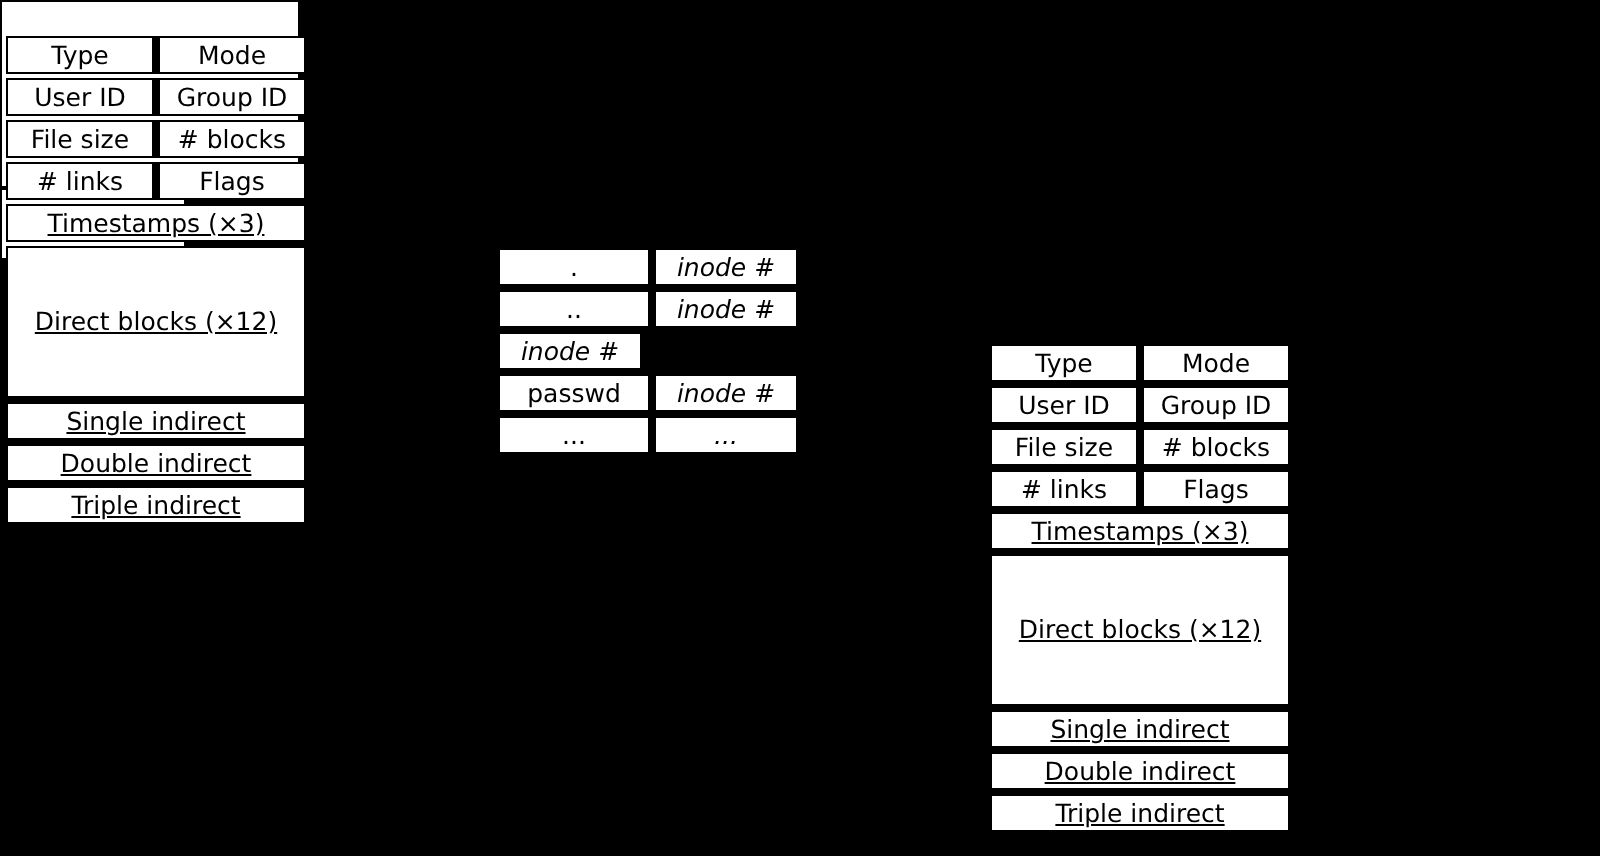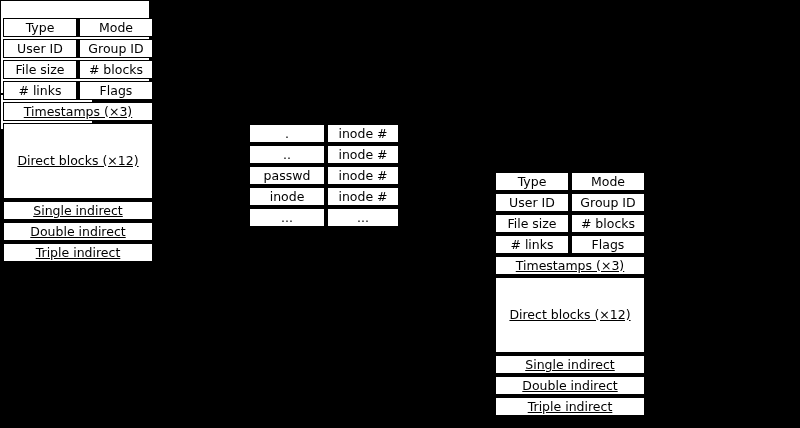--- a/index.html
+++ b/index.html
@@ -63,21 +63,21 @@
     display: flex;
     align-items: center;
     justify-content: center;
     height: 19px;
     font-size: 12.5px;
     line-height: 1.1;
     color: #000000;
     white-space: nowrap;
   }
   .dircell.name  { width: 76px; }
-  .dircell.inode { width: 72px; }
+  .dircell.inode { width: 72px; font-style: italic; }
 
   
   .box {
     background: #ffffff;
     border: 1.6px solid #000000;
     box-sizing: border-box;
     display: flex;
     align-items: center;
     justify-content: center;
     font-size: 12.5px;
@@ -157,26 +157,25 @@
     <div class="dircell name">.</div>
     <div class="dircell inode">inode #</div>
   </div>
 
   <div class="row">
     <div class="dircell name">..</div>
     <div class="dircell inode">inode #</div>
   </div>
 
   <div class="row">
+    <div class="dircell inode">inode #</div>
+  </div>
+
+  <div class="row">
     <div class="dircell name">passwd</div>
-    <div class="dircell inode">inode #</div>
-  </div>
-
-  <div class="row">
-    <div class="dircell name">inode</div>
     <div class="dircell inode">inode #</div>
   </div>
 
   <div class="row">
     <div class="dircell name">...</div>
     <div class="dircell inode">...</div>
   </div>
 
 </div>
 

